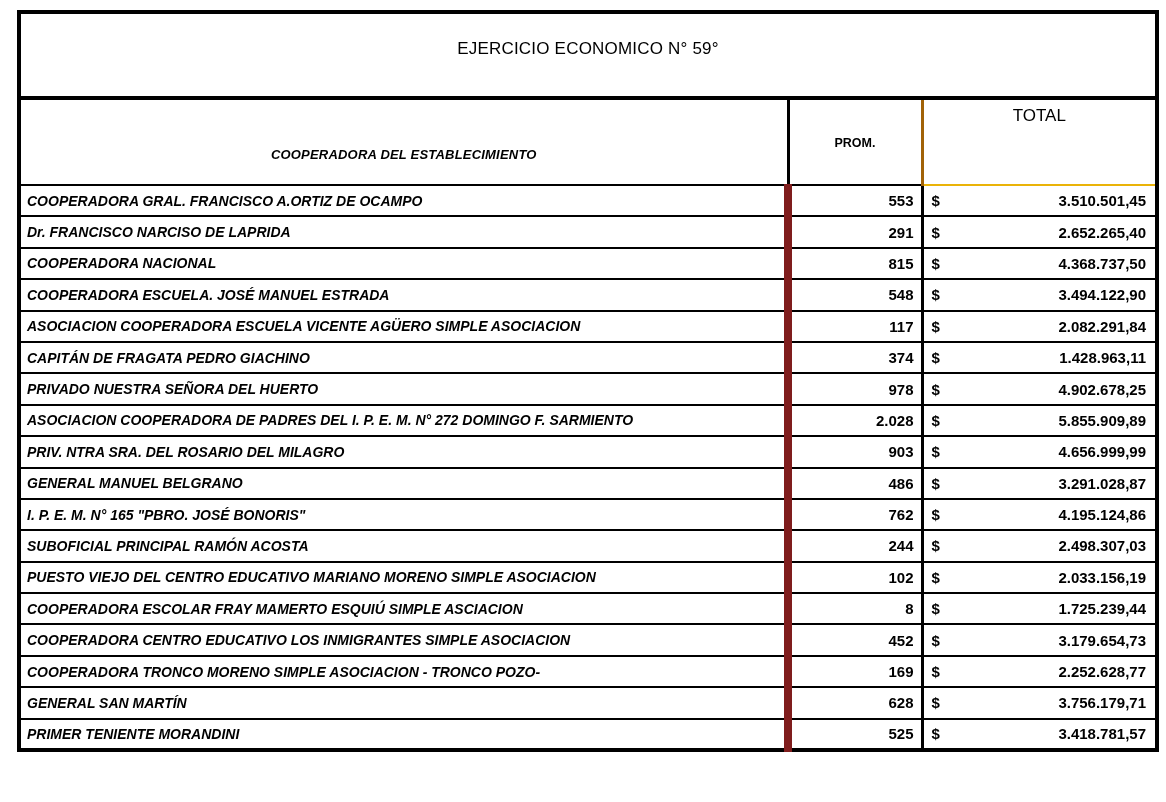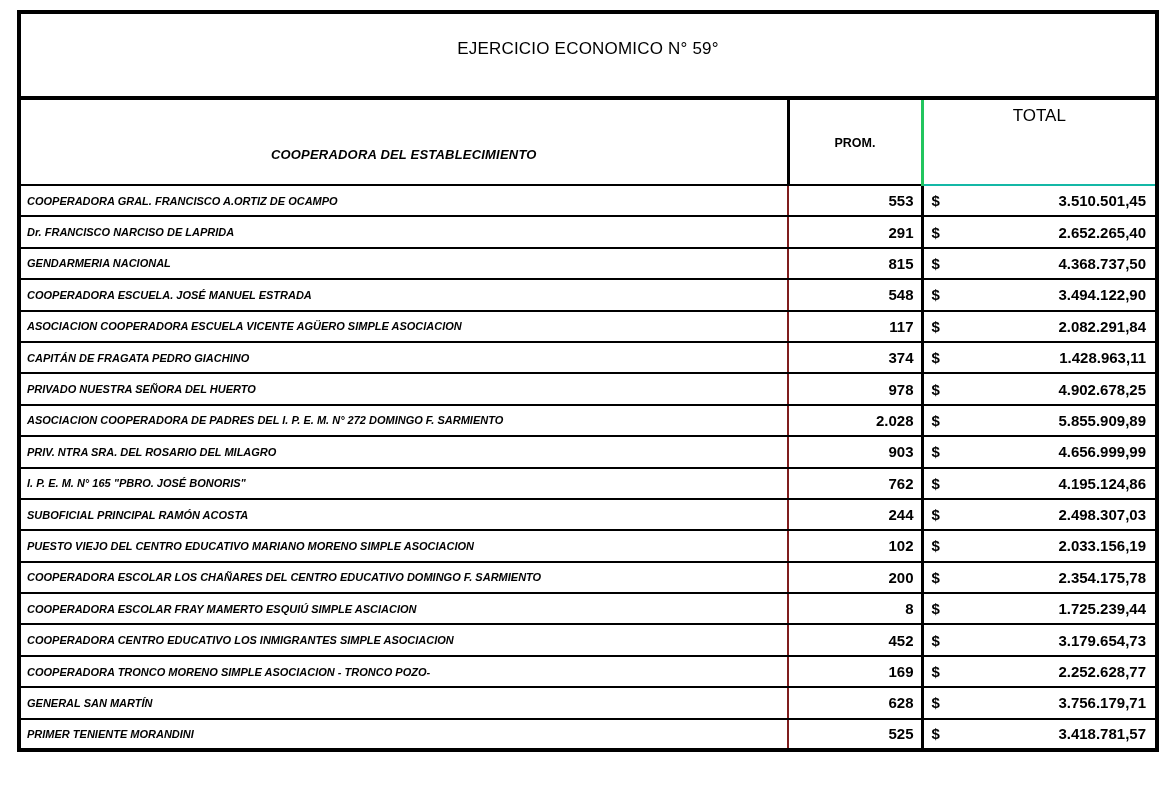--- a/index.html
+++ b/index.html
@@ -71,46 +71,46 @@
     border-right: 3px solid #000;
     border-bottom: 2px solid #000;
   }
   .hdr-prom {
     vertical-align: middle;
     text-align: center;
     font-size: 12.5px;
     font-weight: bold;
     font-style: normal;
     padding: 2px 4px 0 4px;
-    border-right: 3px solid #22c55e;
+    border-right: 3px solid #a16207;
     border-bottom: 2px solid #000;
   }
   .hdr-total {
     vertical-align: top;
     text-align: center;
     font-size: 17px;
     font-weight: normal;
     font-style: normal;
     padding: 6px 4px 0 4px;
-    border-bottom: 2px solid #14b8a6;
+    border-bottom: 2px solid #eab308;
   }
 
   
   tbody tr { height: 31.4px; }
 
   td.c-name {
-    font-size: 11px;
+    font-size: 14px;
     font-style: italic;
     font-weight: bold;
     letter-spacing: 0px;
     padding: 0 4px 0 6px;
     vertical-align: middle;
     white-space: nowrap;
     overflow: hidden;
-    border-right: 2px solid #7f1d1d;
+    border-right: 8px solid #7f1d1d;
     border-bottom: 2px solid #000;
   }
   td.c-prom {
     font-size: 15px;
     font-weight: bold;
     font-style: normal;
     text-align: right;
     padding: 0 7px 0 4px;
     vertical-align: middle;
     border-right: 3px solid #000;
@@ -174,21 +174,21 @@
           <td class="c-name">Dr. FRANCISCO NARCISO DE LAPRIDA</td>
           <td class="c-prom">291</td>
           <td class="c-total">
             <div class="money">
               <span class="cur">$</span>
               <span class="amt">2.652.265,40</span>
             </div>
           </td>
         </tr>
         <tr>
-          <td class="c-name">GENDARMERIA NACIONAL</td>
+          <td class="c-name">COOPERADORA NACIONAL</td>
           <td class="c-prom">815</td>
           <td class="c-total">
             <div class="money">
               <span class="cur">$</span>
               <span class="amt">4.368.737,50</span>
             </div>
           </td>
         </tr>
         <tr>
           <td class="c-name">COOPERADORA ESCUELA. JOSÉ MANUEL ESTRADA</td>
@@ -244,20 +244,30 @@
           <td class="c-name">PRIV. NTRA SRA. DEL ROSARIO DEL MILAGRO</td>
           <td class="c-prom">903</td>
           <td class="c-total">
             <div class="money">
               <span class="cur">$</span>
               <span class="amt">4.656.999,99</span>
             </div>
           </td>
         </tr>
         <tr>
+          <td class="c-name">GENERAL MANUEL BELGRANO</td>
+          <td class="c-prom">486</td>
+          <td class="c-total">
+            <div class="money">
+              <span class="cur">$</span>
+              <span class="amt">3.291.028,87</span>
+            </div>
+          </td>
+        </tr>
+        <tr>
           <td class="c-name">I. P. E. M. N° 165 "PBRO. JOSÉ BONORIS"</td>
           <td class="c-prom">762</td>
           <td class="c-total">
             <div class="money">
               <span class="cur">$</span>
               <span class="amt">4.195.124,86</span>
             </div>
           </td>
         </tr>
         <tr>
@@ -274,30 +284,20 @@
           <td class="c-name">PUESTO VIEJO DEL CENTRO EDUCATIVO MARIANO MORENO SIMPLE ASOCIACION</td>
           <td class="c-prom">102</td>
           <td class="c-total">
             <div class="money">
               <span class="cur">$</span>
               <span class="amt">2.033.156,19</span>
             </div>
           </td>
         </tr>
         <tr>
-          <td class="c-name">COOPERADORA ESCOLAR LOS CHAÑARES DEL CENTRO EDUCATIVO DOMINGO F. SARMIENTO</td>
-          <td class="c-prom">200</td>
-          <td class="c-total">
-            <div class="money">
-              <span class="cur">$</span>
-              <span class="amt">2.354.175,78</span>
-            </div>
-          </td>
-        </tr>
-        <tr>
           <td class="c-name">COOPERADORA ESCOLAR FRAY MAMERTO ESQUIÚ SIMPLE ASCIACION</td>
           <td class="c-prom">8</td>
           <td class="c-total">
             <div class="money">
               <span class="cur">$</span>
               <span class="amt">1.725.239,44</span>
             </div>
           </td>
         </tr>
         <tr>

